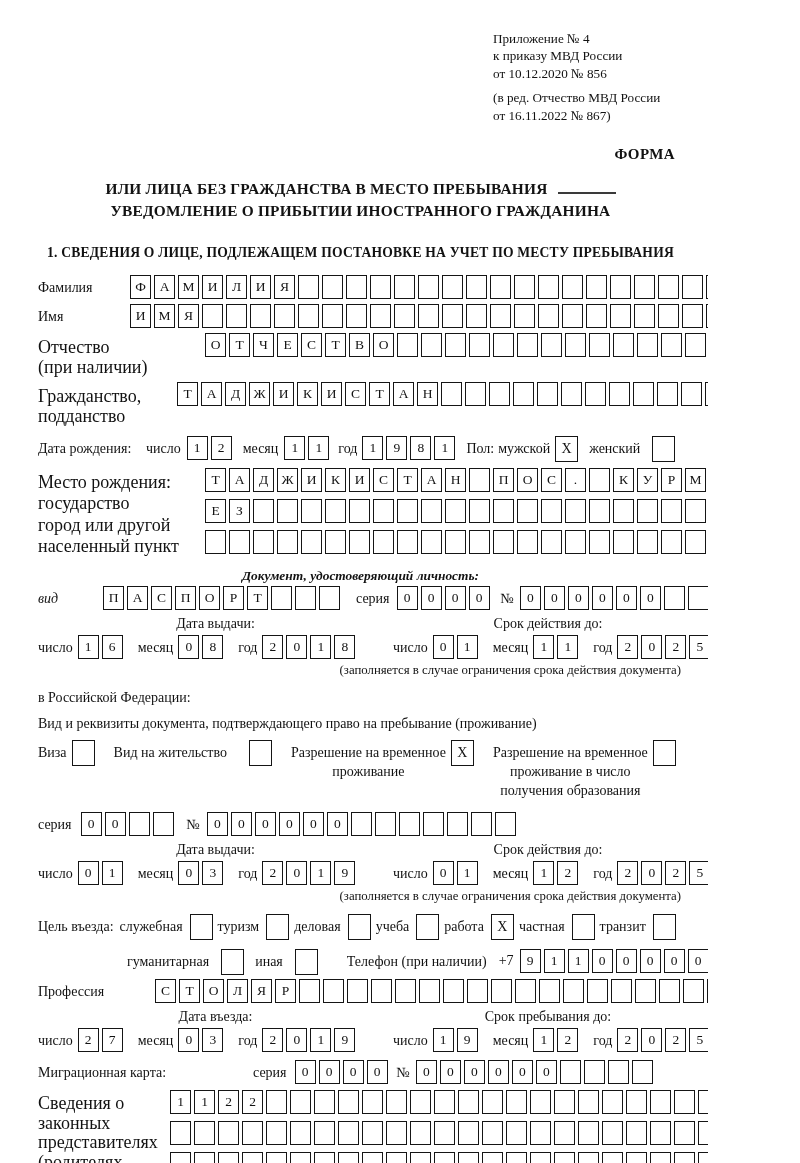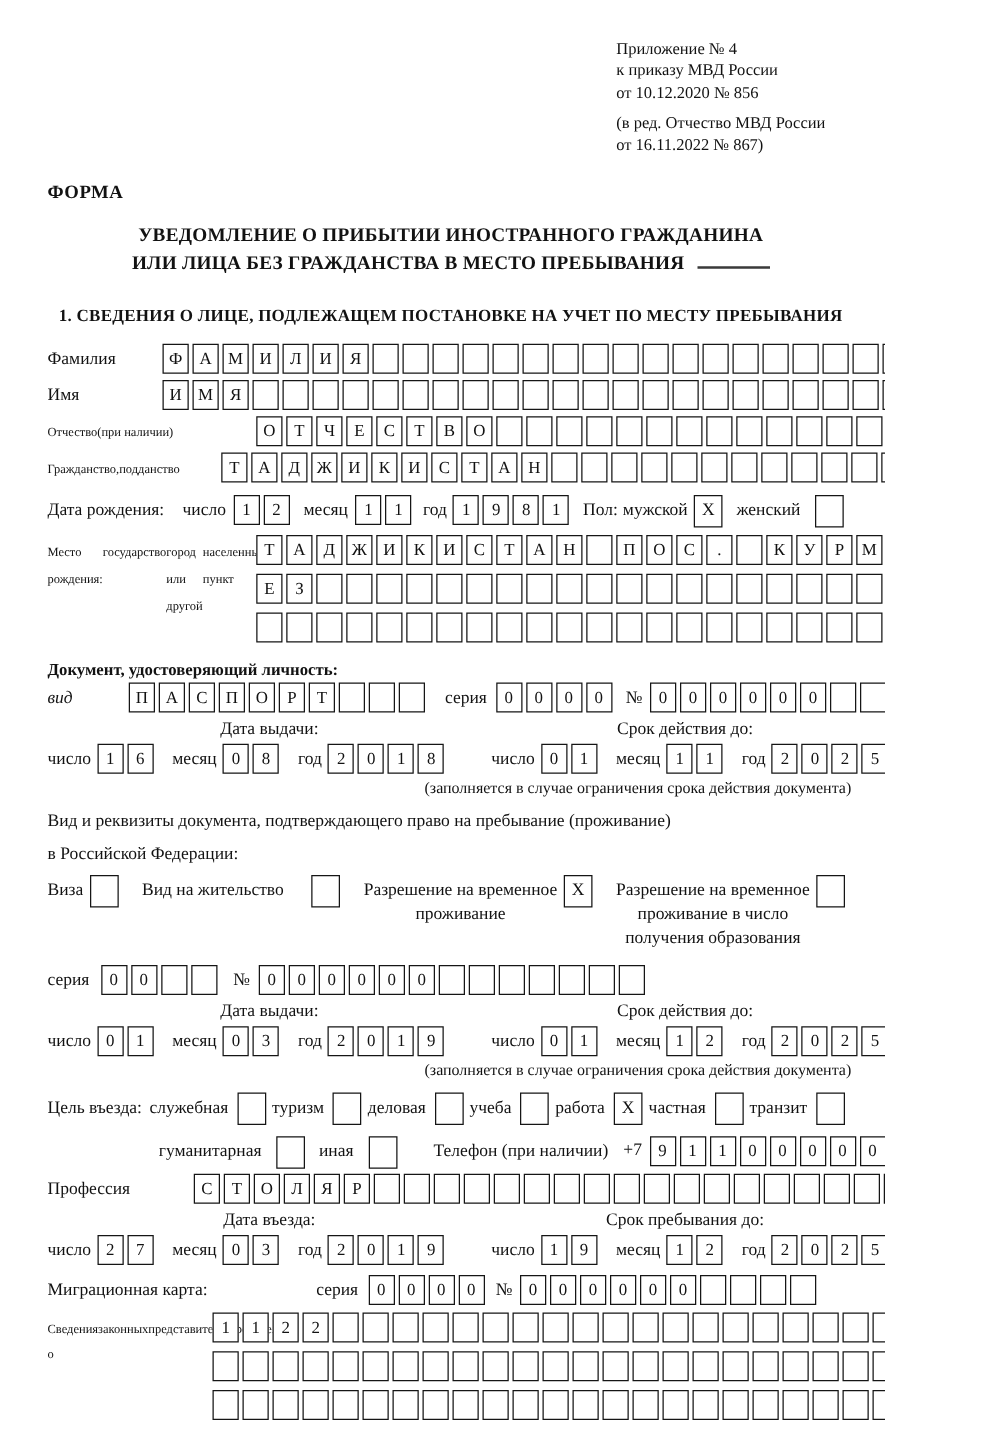--- a/index.html
+++ b/index.html
@@ -5,29 +5,29 @@
   html,body{margin:0;padding:0;background:#fff;}
   .page{
     position:relative;width:708px;height:1163px;box-sizing:border-box;
     background:#fff;color:#121212;
     font-family:"Liberation Serif",serif;
     padding:30px 25px 14px 38px;overflow:hidden;
   }
   
   .hdr-block{margin-left:auto;width:190px;font-size:13.2px;line-height:1.32;}
   .hdr-amend{margin-top:7px;}
-  .form-label{text-align:left;font-weight:bold;font-size:15px;margin:22px 8px 0 0;letter-spacing:.4px;}
+  .form-label{text-align:right;font-weight:bold;font-size:15px;margin:22px 8px 0 0;letter-spacing:.4px;}
   .title{margin-top:15px;text-align:center;font-weight:bold;font-size:15.4px;line-height:1.45;letter-spacing:.2px;}
   .blank{display:inline-block;width:58px;border-bottom:2px solid #3a3a3a;height:13px;margin-left:10px;}
   .sec-heading{margin-top:22px;text-align:center;font-weight:bold;font-size:13.6px;letter-spacing:.2px;}
   .body{margin-top:14px;}
 
   .frow{display:flex;align-items:flex-start;margin-top:5px;}
   .lab{font-size:14px;line-height:1.25;padding-top:4px;white-space:nowrap;}
-  .labcol{display:flex;flex-direction:row;font-size:10px;line-height:20px;padding-top:4px;flex:0 0 auto;}
+  .labcol{display:flex;flex-direction:column;font-size:18px;line-height:20px;padding-top:4px;flex:0 0 auto;}
   .lw-92{width:92px;flex:0 0 92px;}
   .lw-167{width:167px;flex:0 0 167px;}
   .lw-139{width:139px;flex:0 0 139px;}
   .lw-117{width:117px;flex:0 0 117px;}
   .lw-132{width:132px;flex:0 0 132px;}
   .lw-65{width:65px;flex:0 0 65px;font-style:italic;}
   .lw-175{width:175px;flex:0 0 175px;}
 
   .cells{display:flex;flex-wrap:nowrap;}
   .cell{
@@ -35,21 +35,21 @@
     display:flex;align-items:center;justify-content:center;font-size:13.5px;background:#fff;
   }
   .stack .cells{margin-bottom:7px;}
   .checkbox{
     display:inline-flex;flex:0 0 auto;width:21px;height:24px;border:1.6px solid #151515;
     align-items:center;justify-content:center;font-size:14px;margin:0 5px;background:#fff;
   }
   .mt2{margin-top:2px;}.mt4{margin-top:4px;}.mt6{margin-top:6px;}
   .mt8{margin-top:8px;}.mt10{margin-top:10px;}.mt12{margin-top:12px;}
 
-  .sub-heading{font-weight:bold;font-size:13.4px;margin-top:7px;}
+  .sub-heading{text-align:center;font-weight:bold;font-size:13.4px;margin-top:7px;font-style:italic;}
   .dhead{display:flex;font-size:14px;margin-top:6px;}
   .dh-left{width:355px;text-align:center;flex:0 0 355px;}
   .dh-right{width:310px;text-align:center;flex:0 0 310px;}
   .drow{display:flex;align-items:flex-start;margin-top:3px;}
   .dgroup{display:flex;align-items:flex-start;}
   .dgroup-left{width:355px;flex:0 0 355px;}
   .dgroup .lab{padding-top:4px;margin-right:5px;}
   .dgroup .gap{width:12px;flex:0 0 12px;}
   .note{font-size:12.8px;line-height:1.3;}
   .note-right{text-align:right;padding-right:2px;margin-top:3px;}
@@ -71,22 +71,22 @@
     <div>Приложение № 4</div>
     <div>к приказу МВД России</div>
     <div>от 10.12.2020 № 856</div>
     <div class="hdr-amend">(в ред. Отчество МВД России</div>
     <div>от 16.11.2022 № 867)</div>
   </div>
 
   <div class="form-label">ФОРМА</div>
 
   <div class="title">
+    <div><span>ИЛИ ЛИЦА БЕЗ ГРАЖДАНСТВА В МЕСТО ПРЕБЫВАНИЯ</span><span class="blank"></span></div>
     <div>УВЕДОМЛЕНИЕ О ПРИБЫТИИ ИНОСТРАННОГО ГРАЖДАНИНА</div>
-    <div><span>ИЛИ ЛИЦА БЕЗ ГРАЖДАНСТВА В МЕСТО ПРЕБЫВАНИЯ</span><span class="blank"></span></div>
   </div>
 
   <div class="sec-heading">1. СВЕДЕНИЯ О ЛИЦЕ, ПОДЛЕЖАЩЕМ ПОСТАНОВКЕ НА УЧЕТ ПО МЕСТУ ПРЕБЫВАНИЯ</div>
 
   <div class="body">
 
     <div class="frow">
       <span class="lab lw-92">Фамилия</span>
       <span class="cells">
           <span class="cell">Ф</span>
@@ -409,22 +409,22 @@
             <span class="cell">2</span>
             <span class="cell">0</span>
             <span class="cell">2</span>
             <span class="cell">5</span>
           </span>
       </span>
     </div>
     <div class="note note-right">(заполняется в случае ограничения срока действия документа)</div>
 
     <div class="intro">
+      <div>в Российской Федерации:</div>
       <div>Вид и реквизиты документа, подтверждающего право на пребывание (проживание)</div>
-      <div>в Российской Федерации:</div>
     </div>
 
     <div class="opt-row">
       <span class="opt-label">Виза</span>
       <span class="checkbox"></span>
       <span class="opt-gap"></span>
       <span class="opt-label">Вид на жительство</span>
       <span class="checkbox" style="margin-left:22px;"></span>
       <span class="opt-gap"></span>
       <span class="opt-label">

